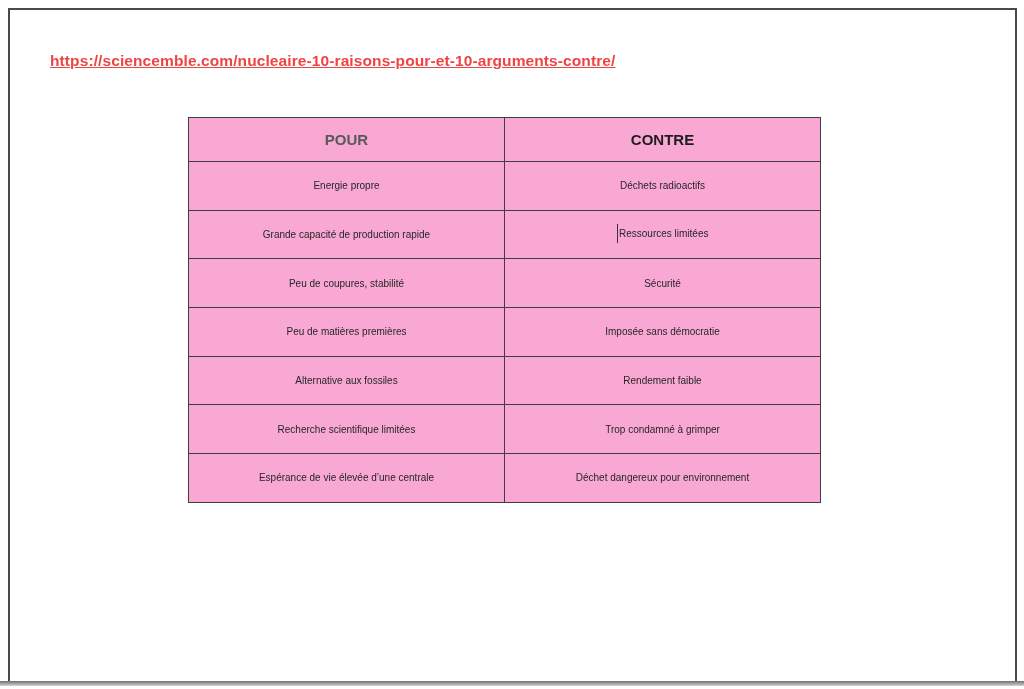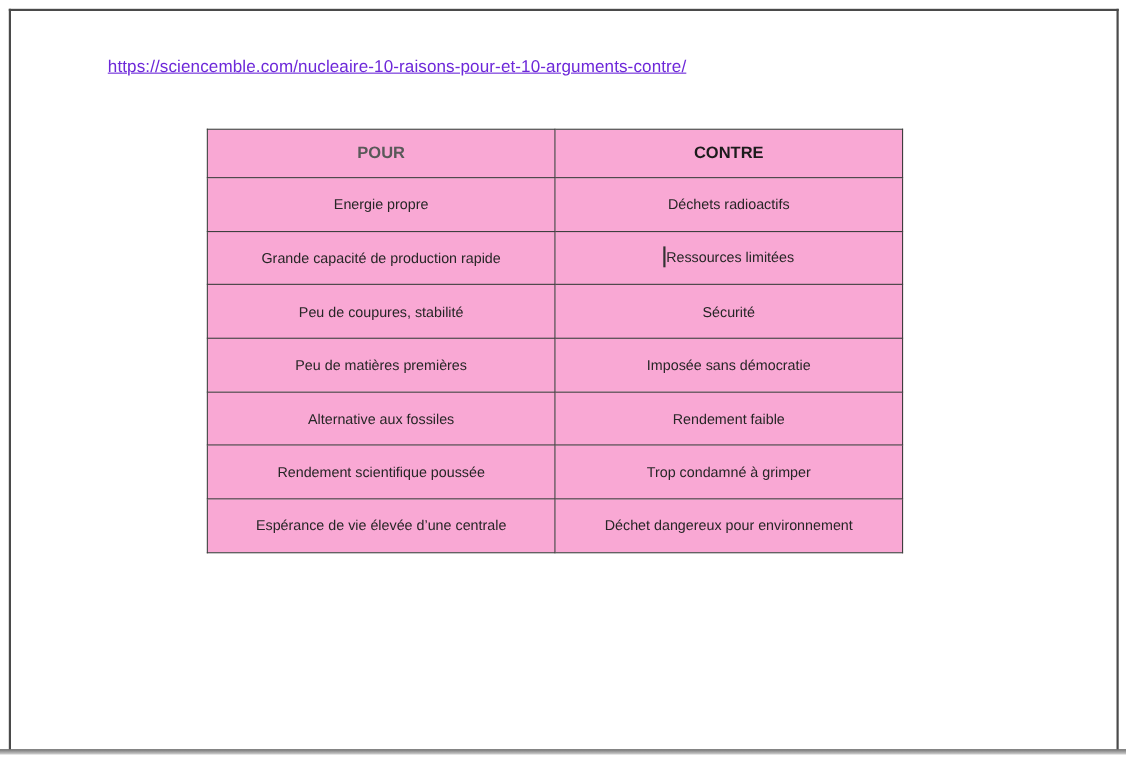--- a/index.html
+++ b/index.html
@@ -14,26 +14,25 @@
     pointer-events:none;
   }
   .bottom-band {
     position:absolute; left:0; top:681px; width:1024px; height:5px;
     background:linear-gradient(#6f6f6f, #b5b5b5 70%, #d6d6d6);
   }
 
   .doc-header { position:absolute; left:50px; top:50px; width:920px; }
   .doc-link {
     display:inline-block;
-    font-size:15.5px; font-weight:normal;
-    color:#6d28d9; text-decoration:underline;
+    font-size:15.5px; font-weight:bold;
+    color:#ef4444; text-decoration:underline;
     letter-spacing:0.1px;
     cursor:pointer;
     line-height:22px;
-    margin-left:48px;
   }
   .doc-title {
     font-size:16px; color:#3f3f3f;
     line-height:25px;
     letter-spacing:0.1px;
   }
 
   table.pc-table {
     position:absolute; left:188px; top:117px;
     width:633px;
@@ -41,21 +40,21 @@
     table-layout:fixed;
   }
   table.pc-table th, table.pc-table td {
     border:1.5px solid #3f3f3f;
     text-align:center; vertical-align:middle;
     background:#f9a8d4;
     width:50%;
     padding:0 6px;
   }
   table.pc-table th { height:44px; font-size:15px; font-weight:bold; }
-  table.pc-table td { height:48.7px; font-size:13px; color:#262626; }
+  table.pc-table td { height:48.7px; font-size:10px; color:#262626; }
   th.th-pour   { color:#595959; }
   th.th-contre { color:#1c1c1c; }
 
   .caret {
     display:inline-block;
     width:1.5px; height:19px;
     background:#333333;
     vertical-align:middle;
     margin-right:1px;
     position:relative; top:-1px;
@@ -93,21 +92,21 @@
       </tr>
       <tr>
         <td>Peu de matières premières</td>
         <td>Imposée sans démocratie</td>
       </tr>
       <tr>
         <td>Alternative aux fossiles</td>
         <td>Rendement faible</td>
       </tr>
       <tr>
-        <td>Rendement scientifique poussée</td>
+        <td>Recherche scientifique limitées</td>
         <td>Trop condamné à grimper</td>
       </tr>
       <tr>
         <td>Espérance de vie élevée d’une centrale</td>
         <td>Déchet dangereux pour environnement</td>
       </tr>
     </tbody>
 </table>
 
 </body></html>

